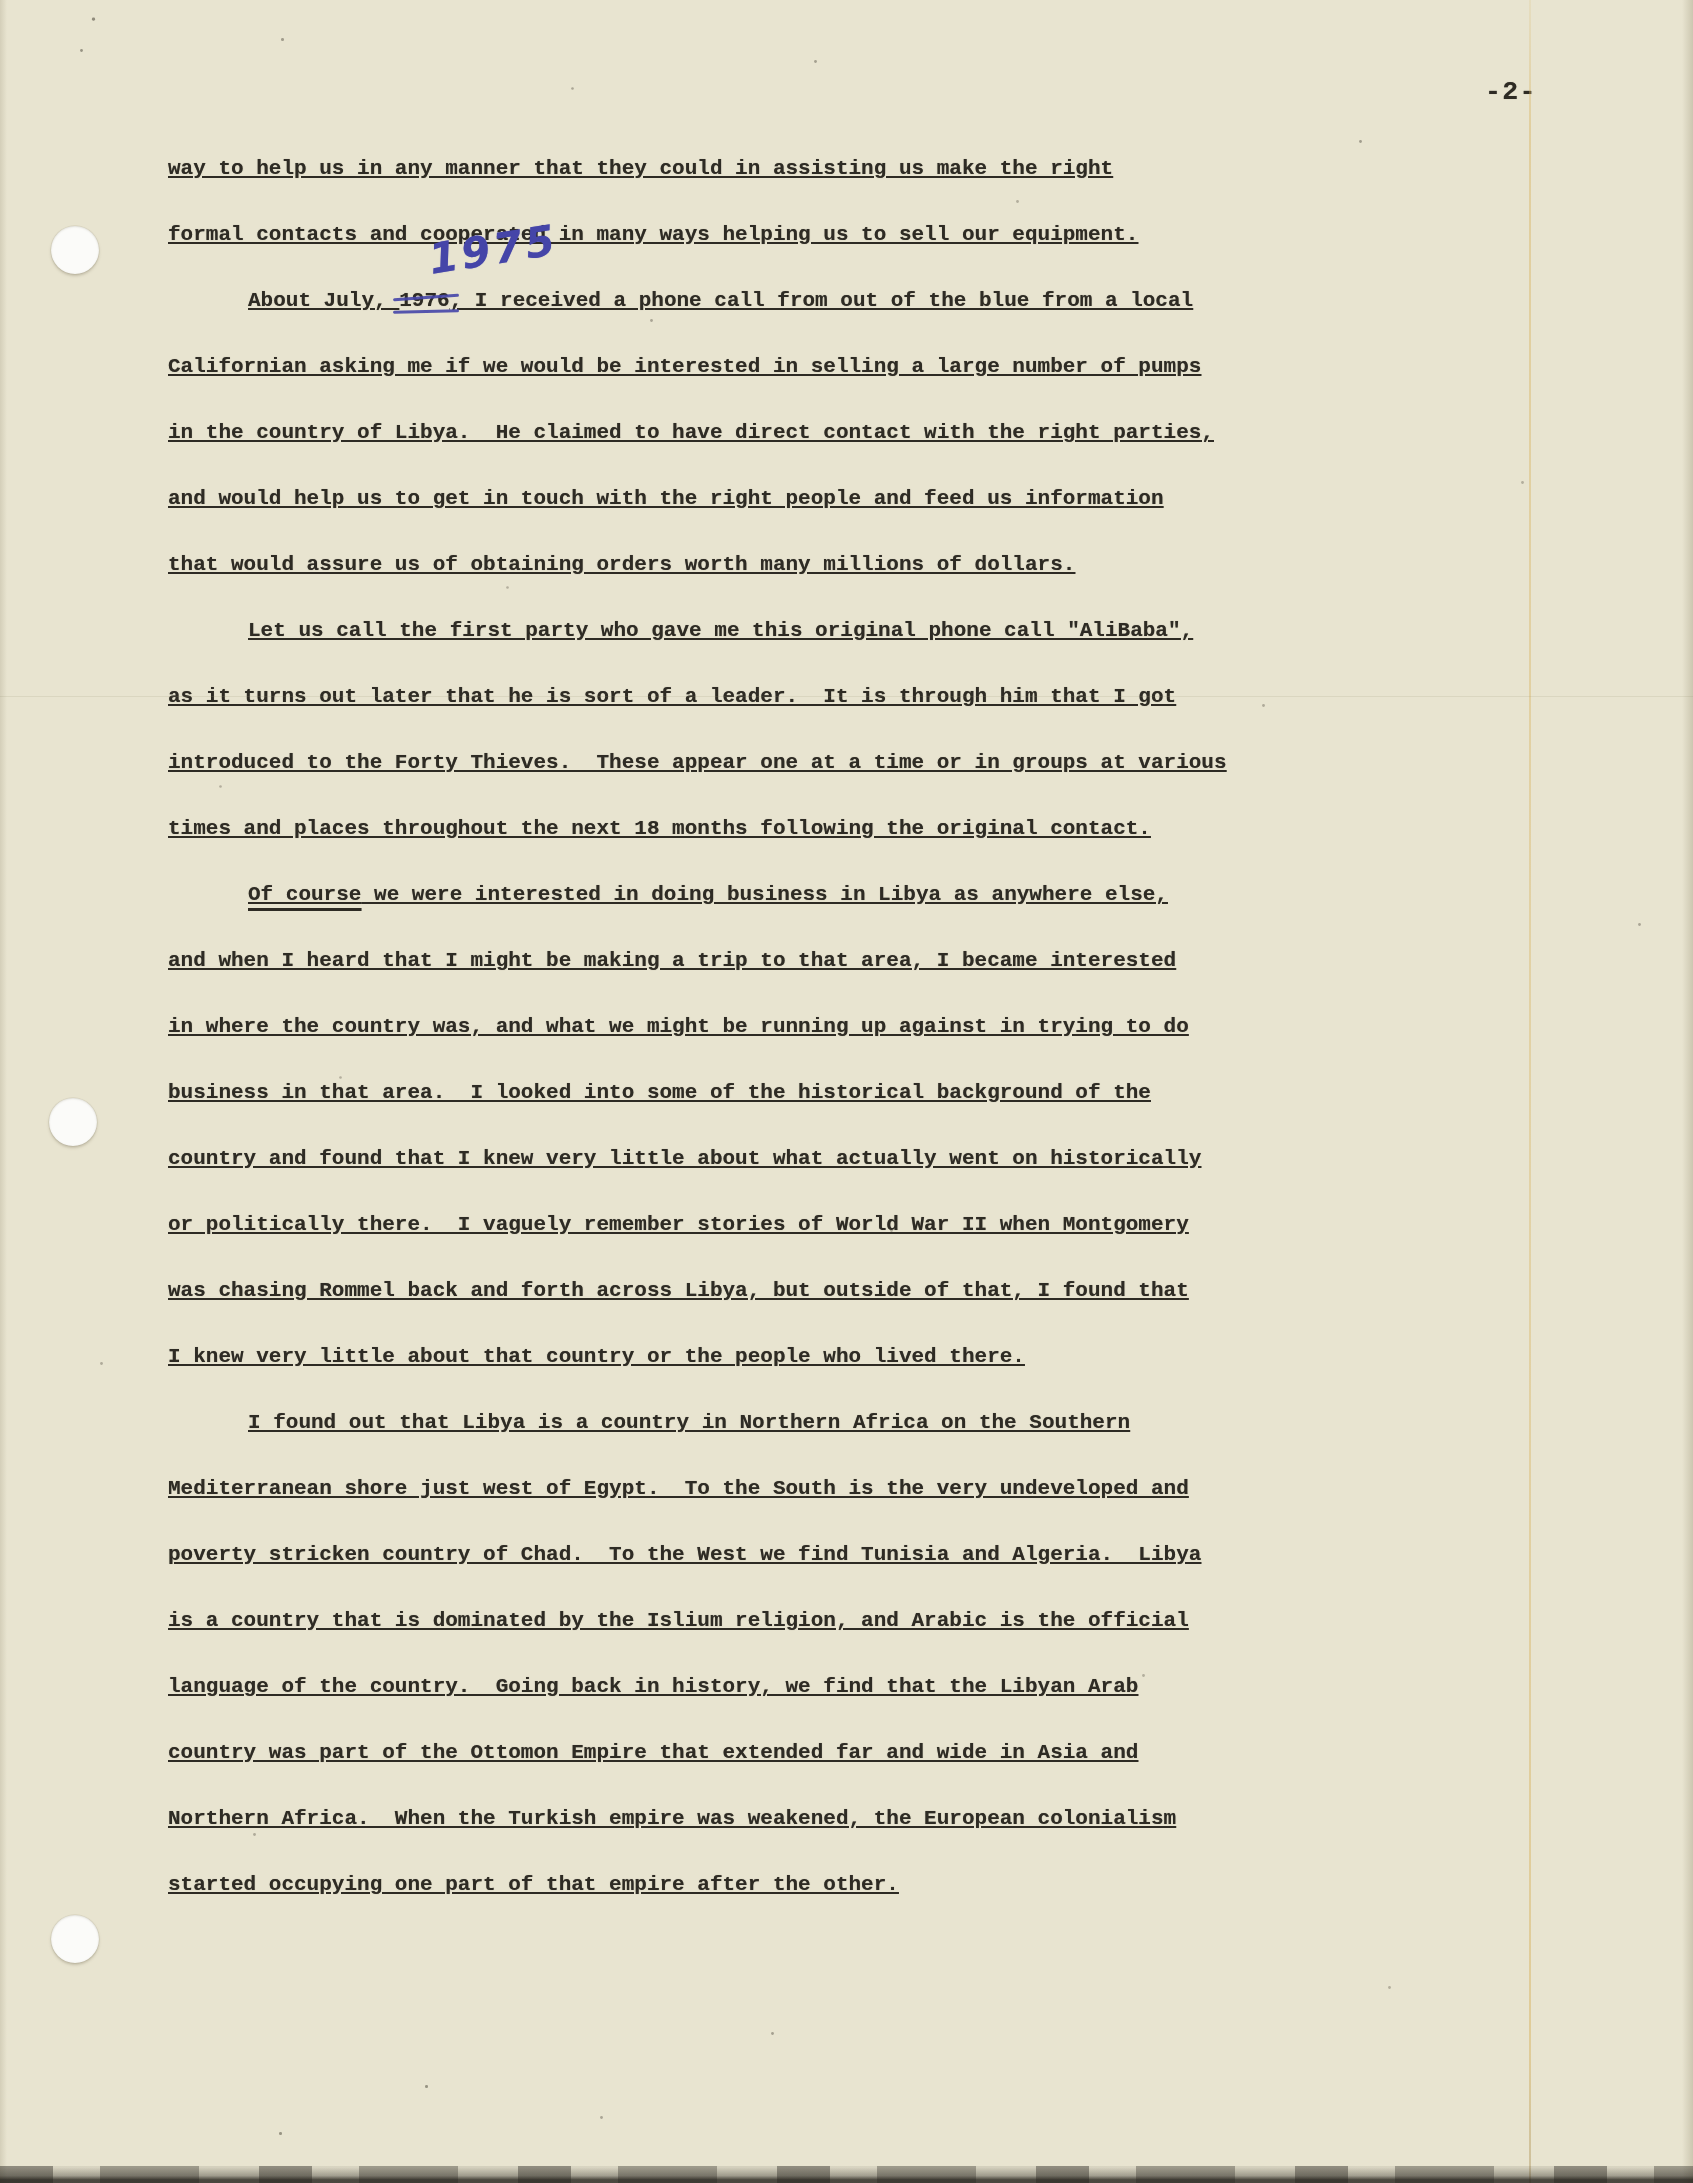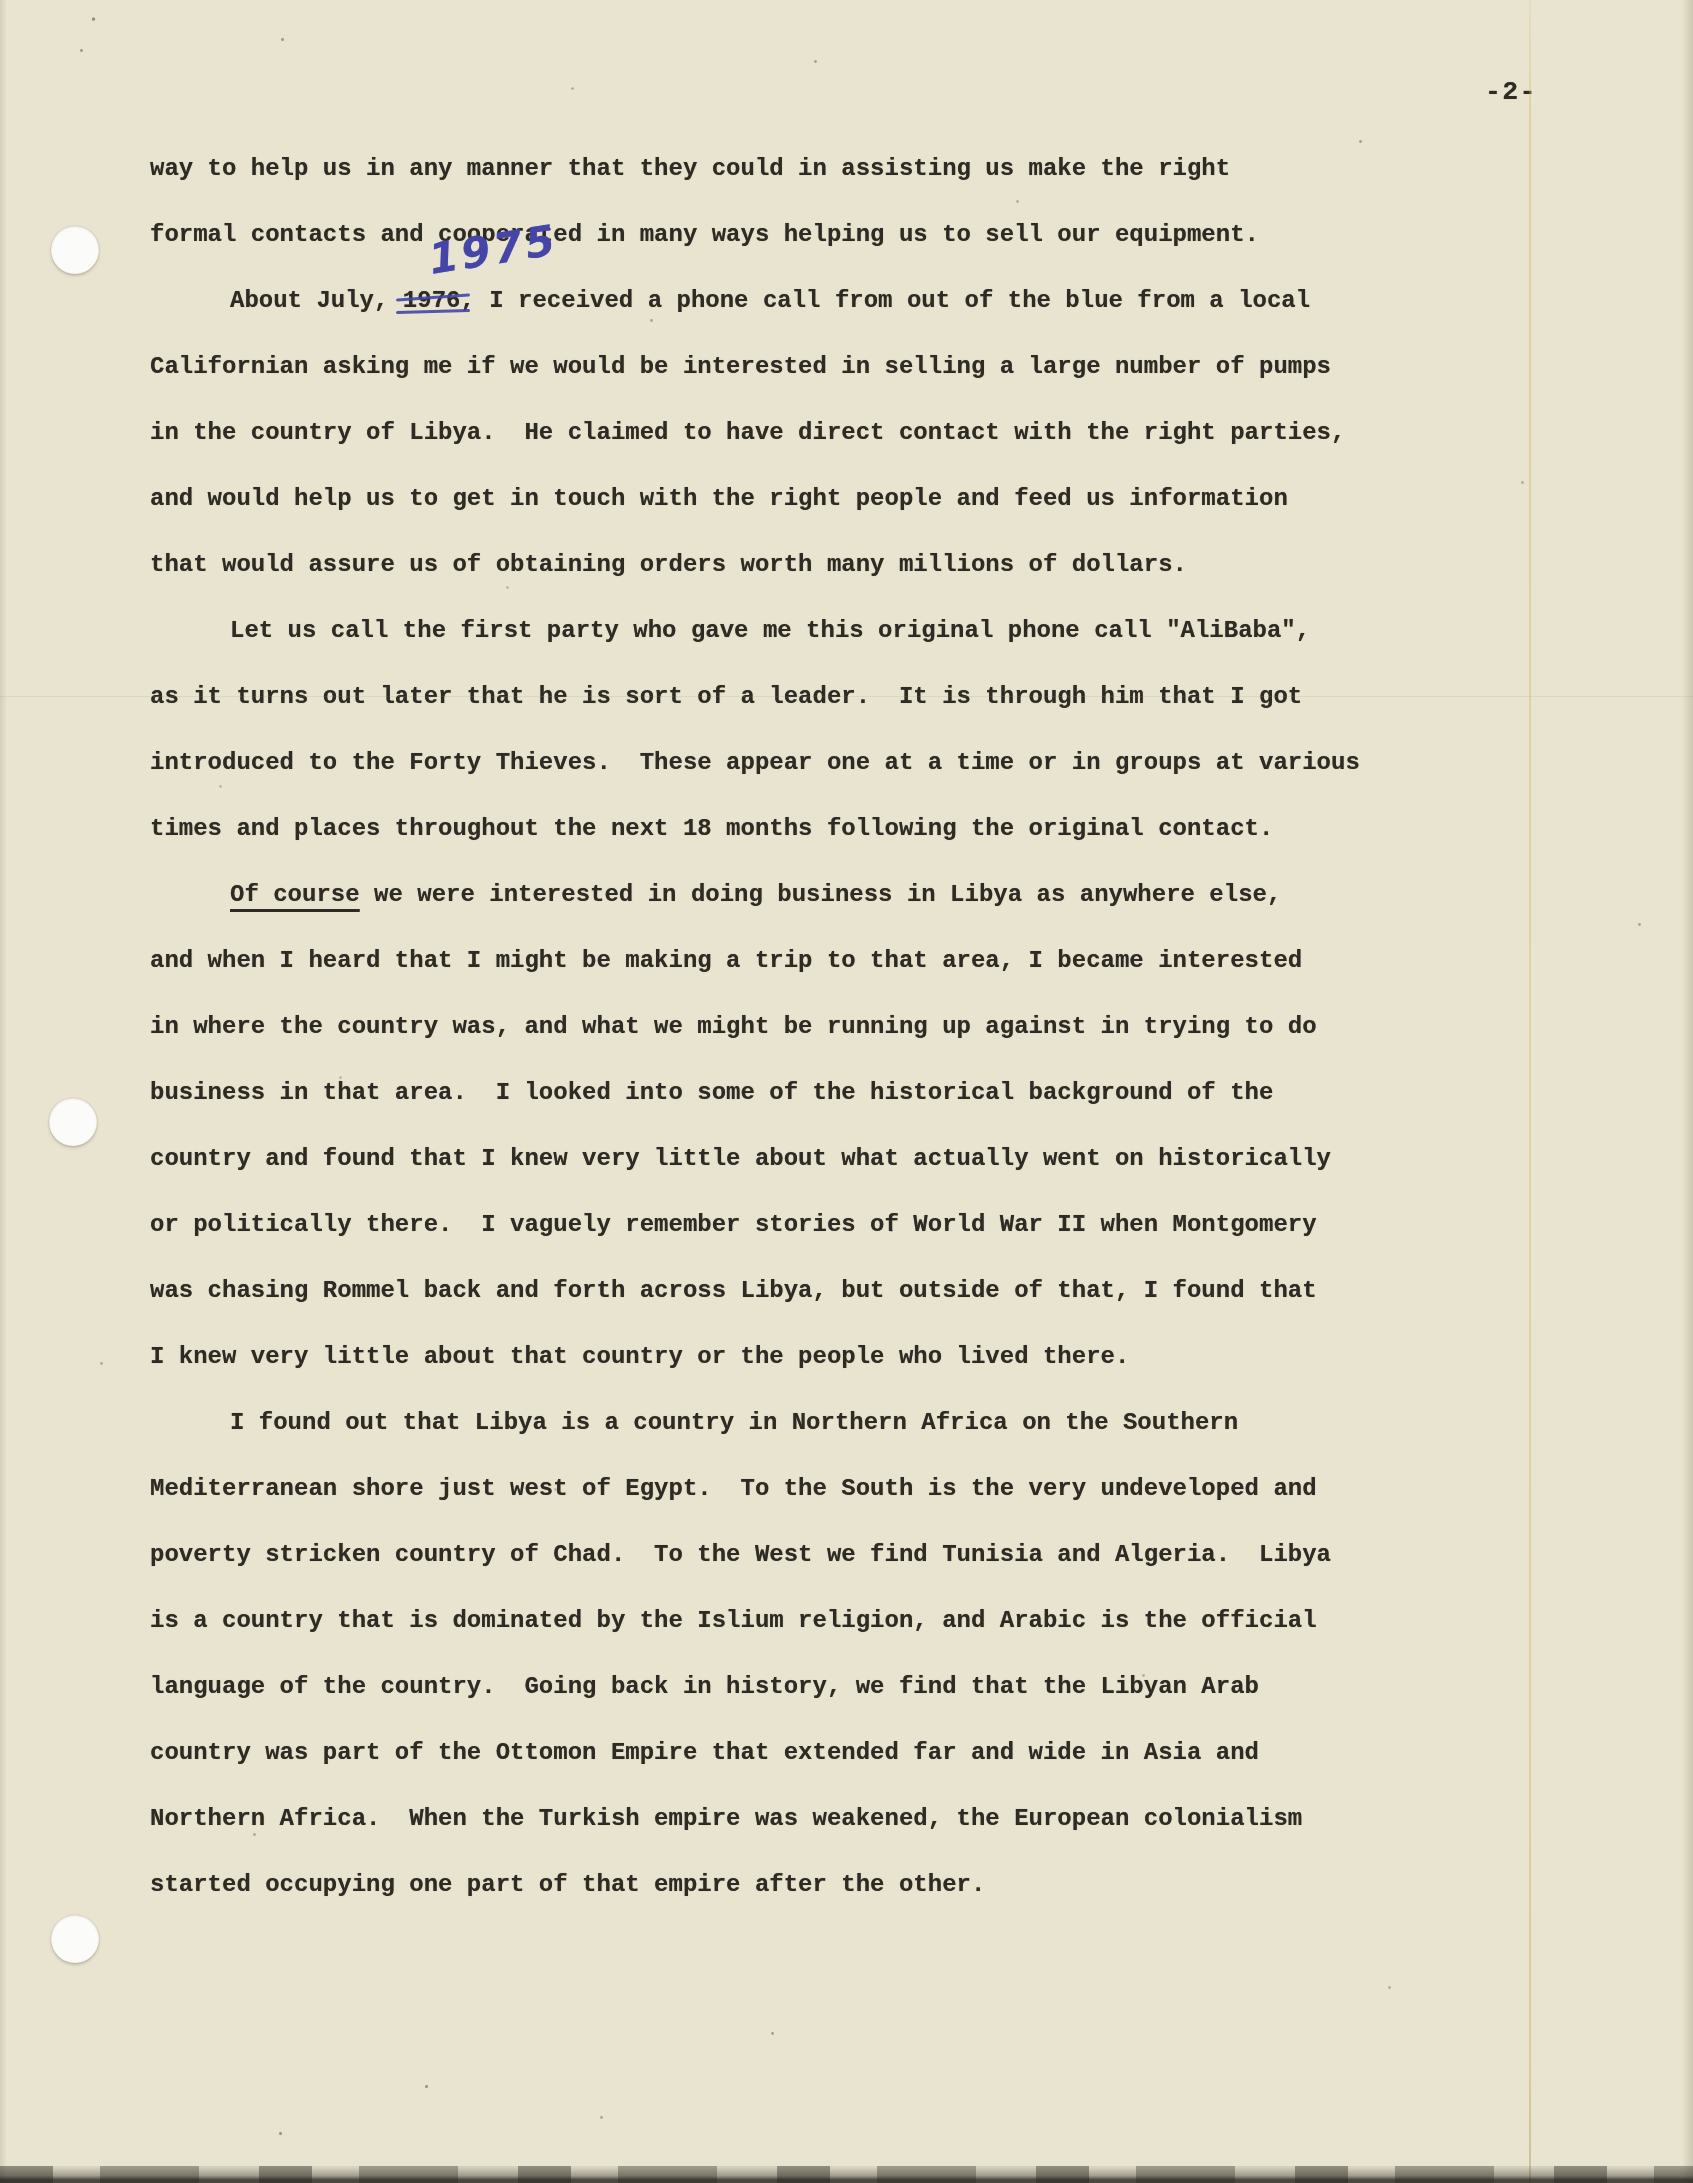--- a/index.html
+++ b/index.html
@@ -7,24 +7,25 @@
     width:1693px;height:2183px;position:relative;overflow:hidden;
     background:
       radial-gradient(ellipse 1195px 797px at 45% 35%, rgba(255,255,255,0.05), transparent 75%),
       linear-gradient(180deg,#f0edde 0%,#ebe8d6 5%,#e9e5d2 28%,#e8e4d0 52%,#e7e3cd 78%,#e5e1c8 94%,#e2dec３ 100%),
       #e8e4d0;
     background-color:#e8e4d0;
     font-family:"Liberation Mono","DejaVu Sans Mono",monospace;
     color:var(--ink,#2e2b24);
   }
   .typescript{
-    position:absolute;left:150px;top:136px;right:80px;
-    font-size:24px;line-height:66px;font-weight:700;
+    position:absolute;left:168px;top:136px;right:80px;
+    font-size:21px;line-height:66px;font-weight:700;
     white-space:pre;
     text-shadow:0 0 0.7px rgba(44,41,33,0.55);
+    text-decoration:underline;
   }
   .line{height:66px;}
   .line.indent{padding-left:80px;}
   .underline-seg{
     text-decoration:underline;
     text-decoration-thickness:2.7px;
     text-underline-offset:8px;
   }
   .struck{position:relative;display:inline-block;}
   .struck::before,.struck::after{

